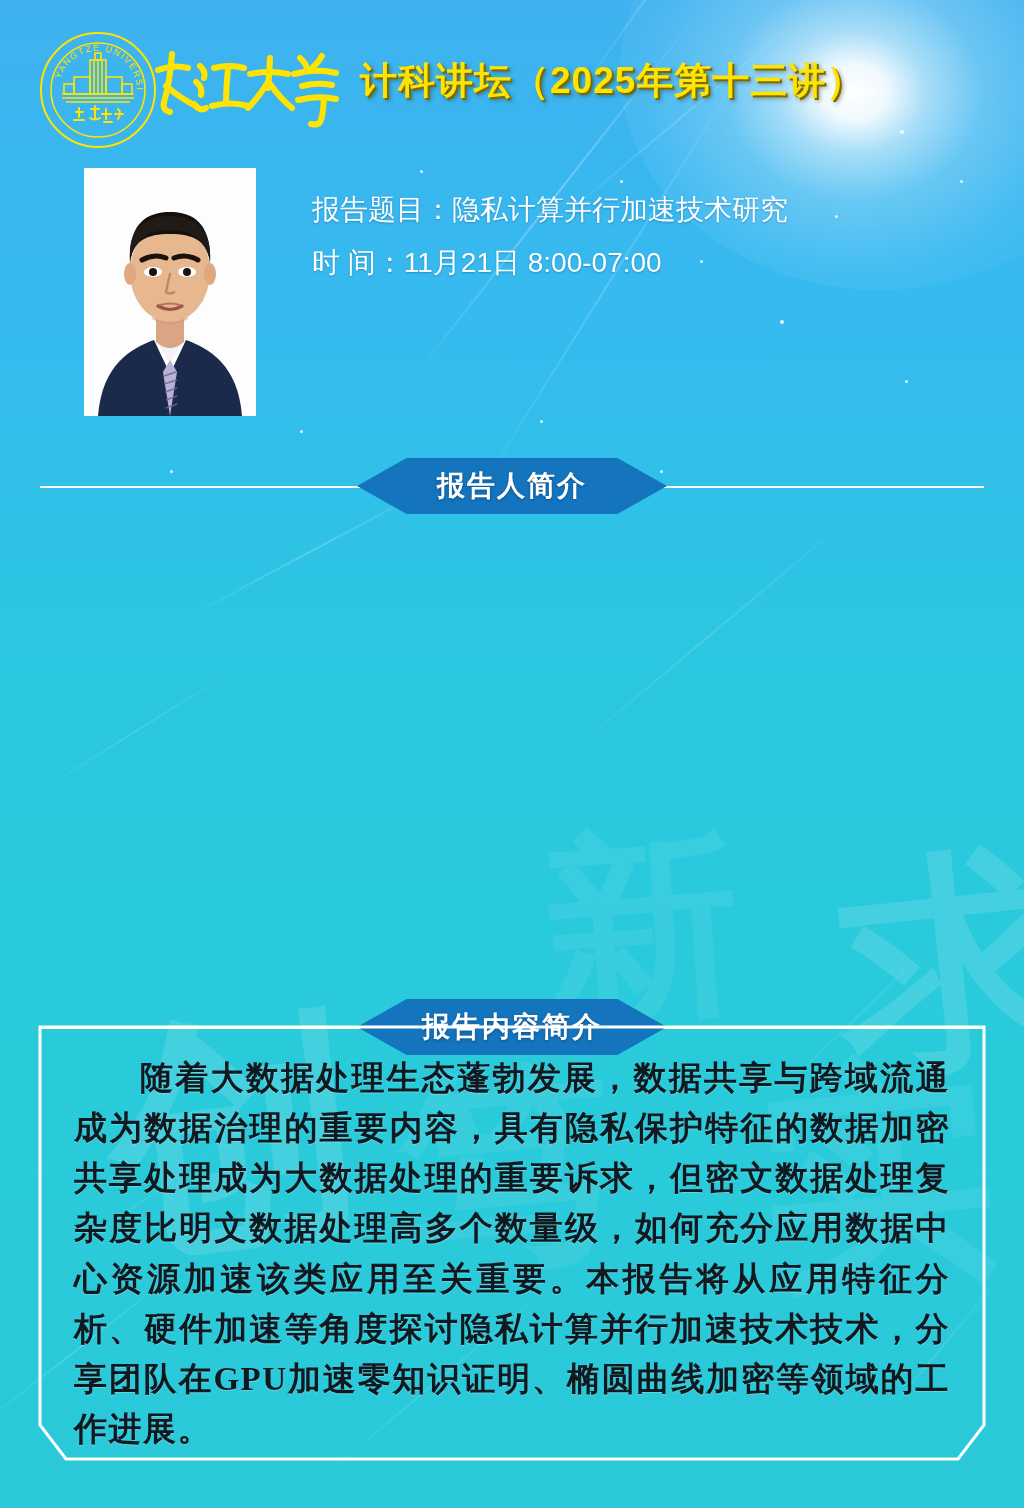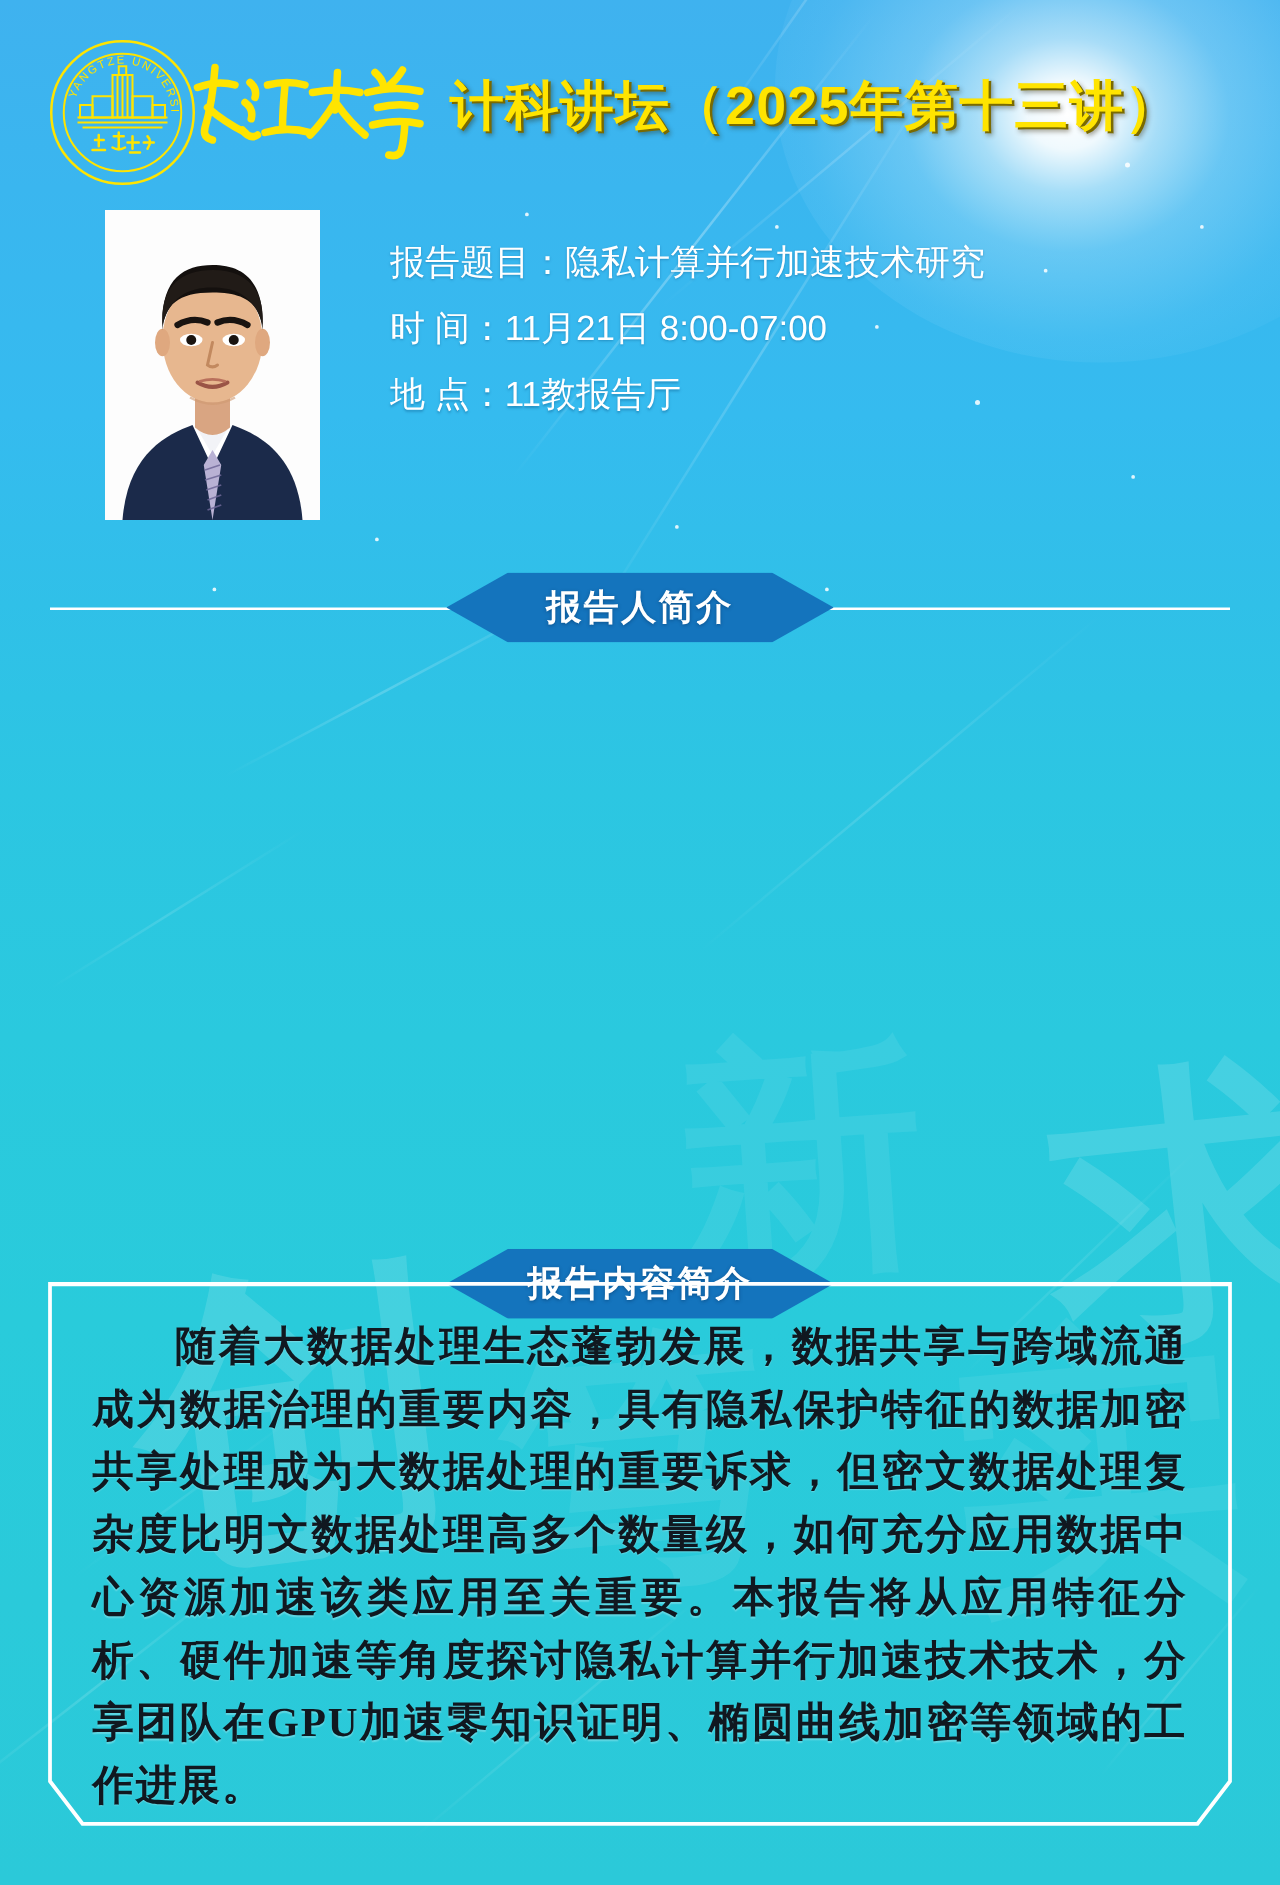--- a/index.html
+++ b/index.html
@@ -84,21 +84,21 @@
   .seal {
     position:absolute; left:38px; top:30px;
     width:120px; height:120px;
   }
   .uni-name {
     position:absolute; left:150px; top:42px;
     width:190px; height:90px;
   }
   .forum-title {
     position:absolute; left:360px; top:56px;
-    font-size:43px;
+    font-size:37px;
     font-weight:bold;
     letter-spacing:1px;
     color:#ffe400;
     text-shadow: 2px 2px 0 #7a6a00, 3px 3px 4px rgba(40,30,0,0.45);
     white-space:nowrap;
   }
 
   
   #photo {
     position:absolute;
@@ -330,21 +330,20 @@
       <path d="M74,138 q12,7 24,0" stroke="#9a5446" stroke-width="3.2" fill="none" stroke-linecap="round"></path>
       <path d="M76,137 q10,-3 20,0" stroke="#b9705c" stroke-width="2" fill="none" stroke-linecap="round"></path>
 
       <path d="M68,150 q18,10 36,0" stroke="#cf9a72" stroke-width="2" fill="none" opacity=".6"></path>
     </svg>
   </div>
 
   <div id="infoblock">
     <div class="info-line">报告题目：隐私计算并行加速技术研究</div>
     <div class="info-line">时 间：11月21日 8:00-07:00</div>
-    <div class="info-line">地 点：11教报告厅</div>
   </div>
 
   <div class="banner-wrap" style="top:458px;">
     <div class="banner-line left"></div>
     <div class="banner-line right"></div>
     <div class="banner-hex-outline"></div>
     <div class="banner-hex">
       <span class="banner-text">报告人简介</span>
     </div>
   </div>

